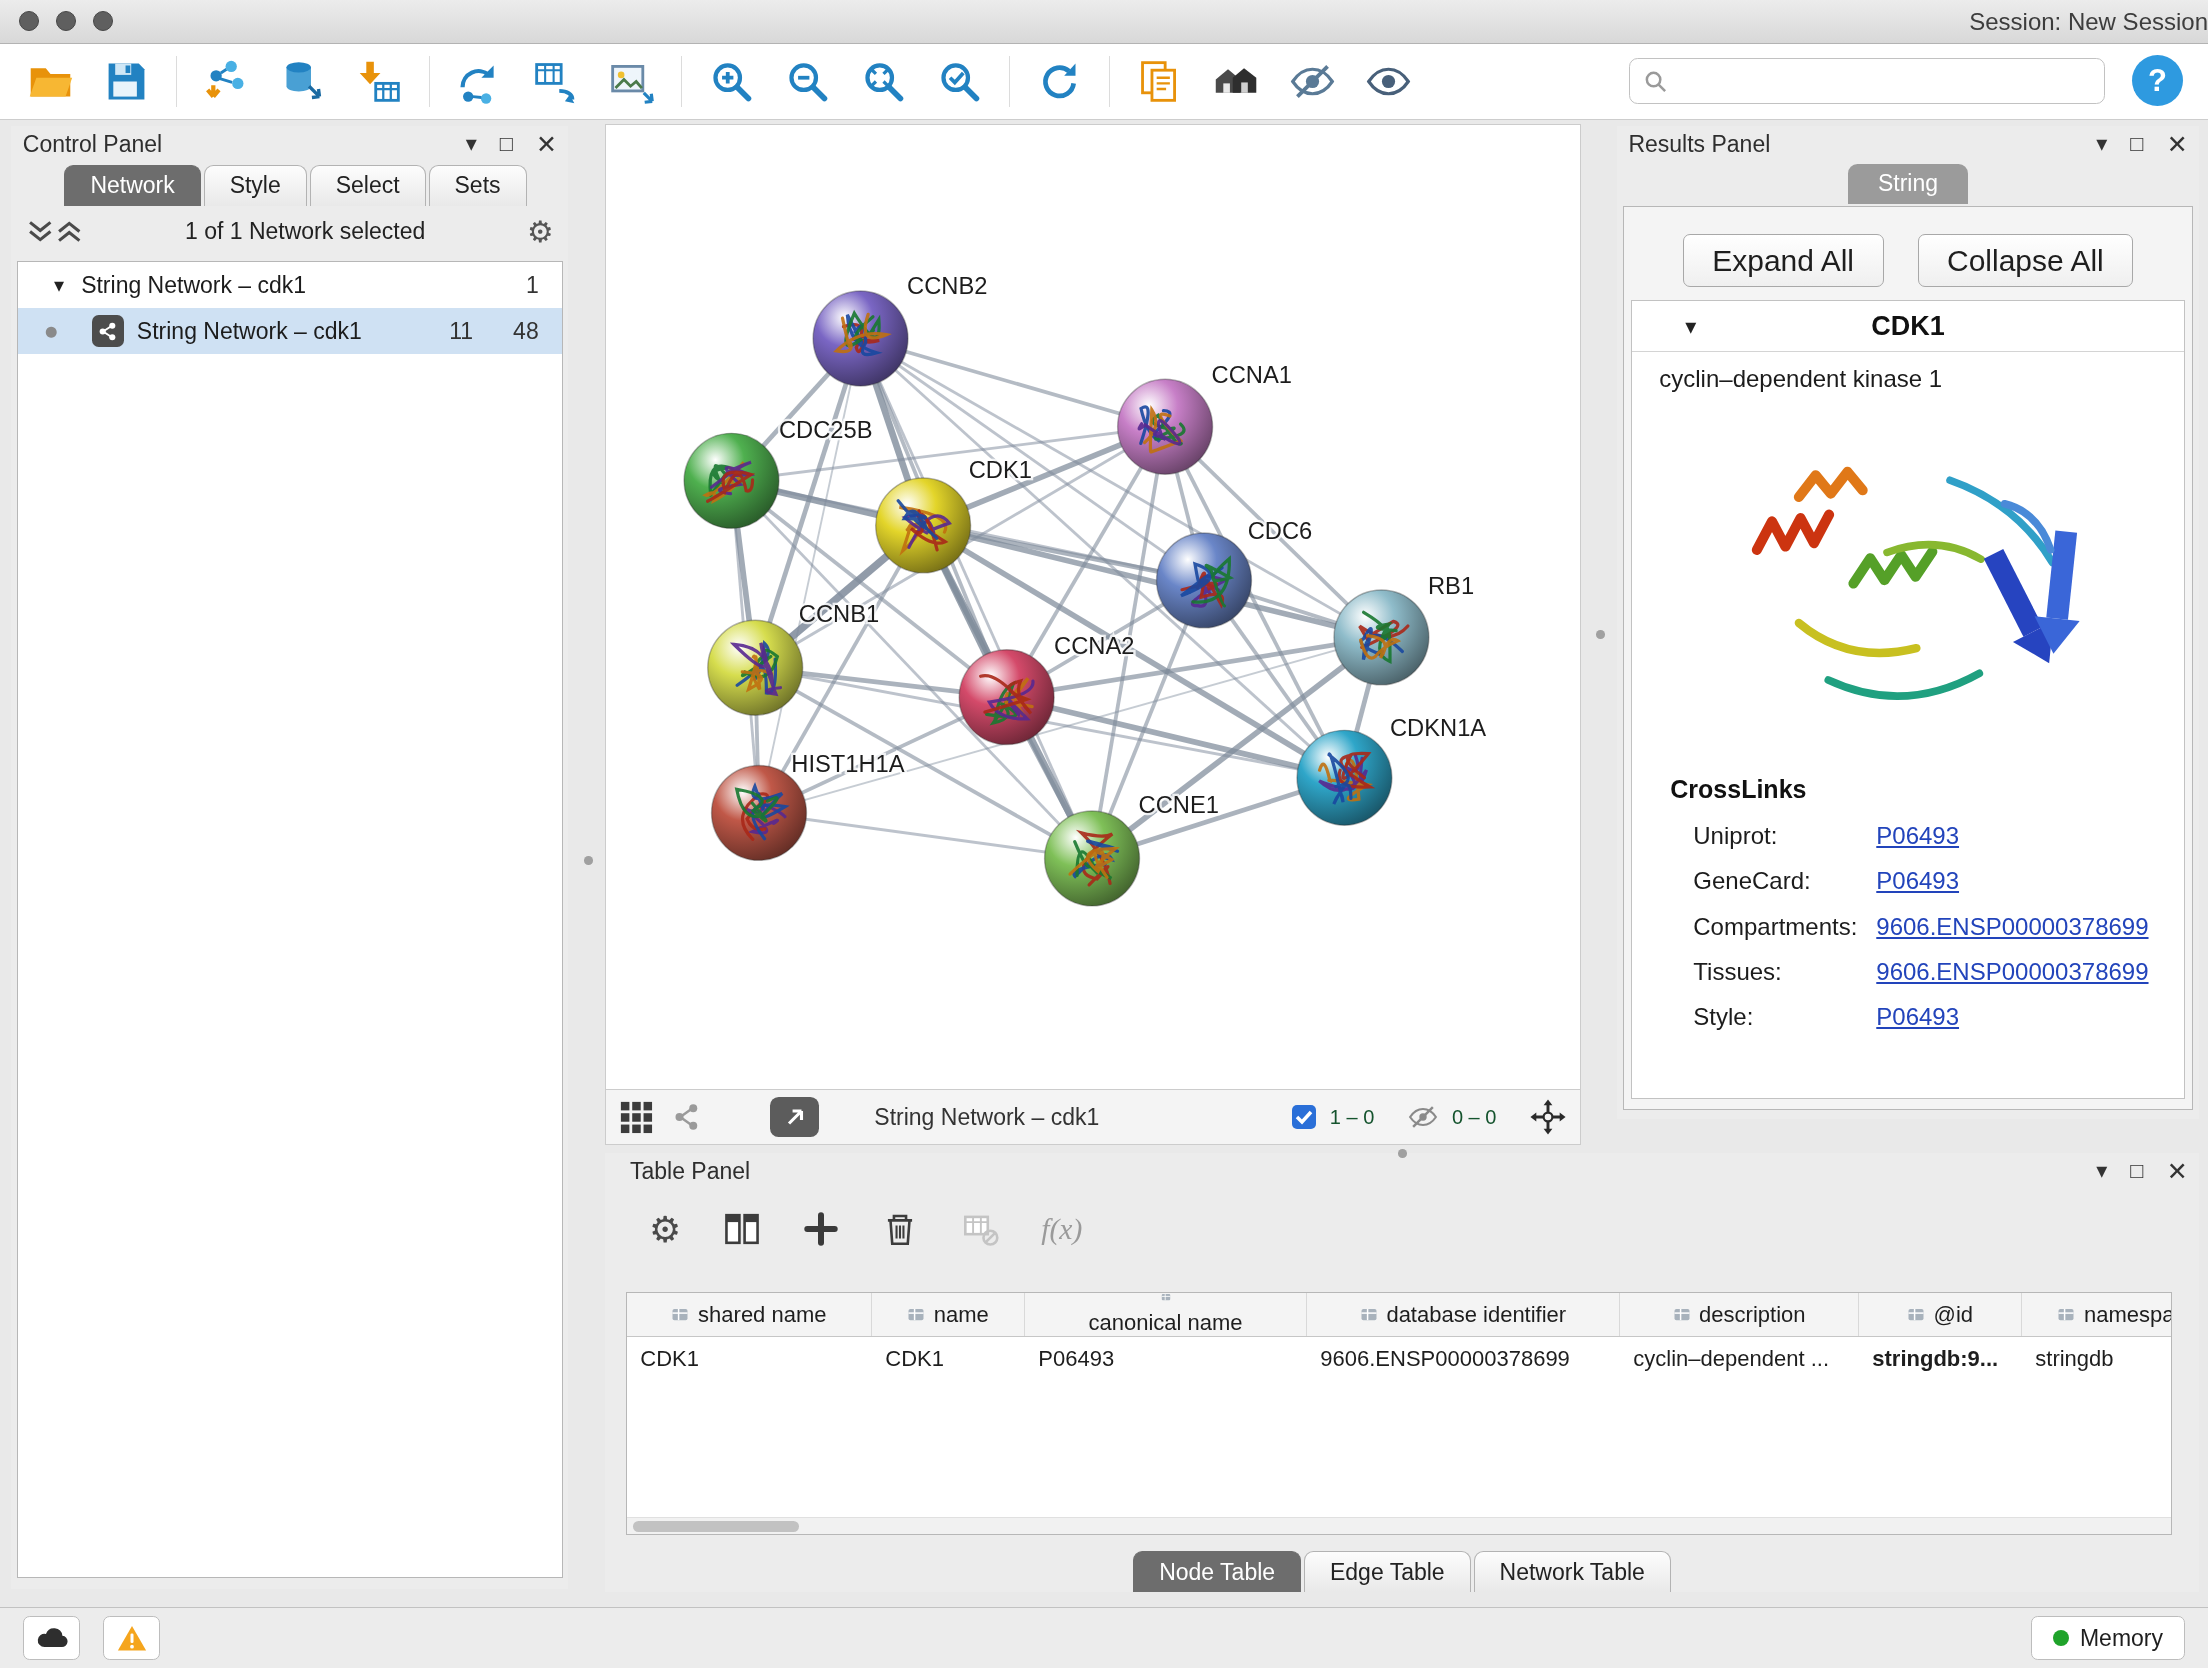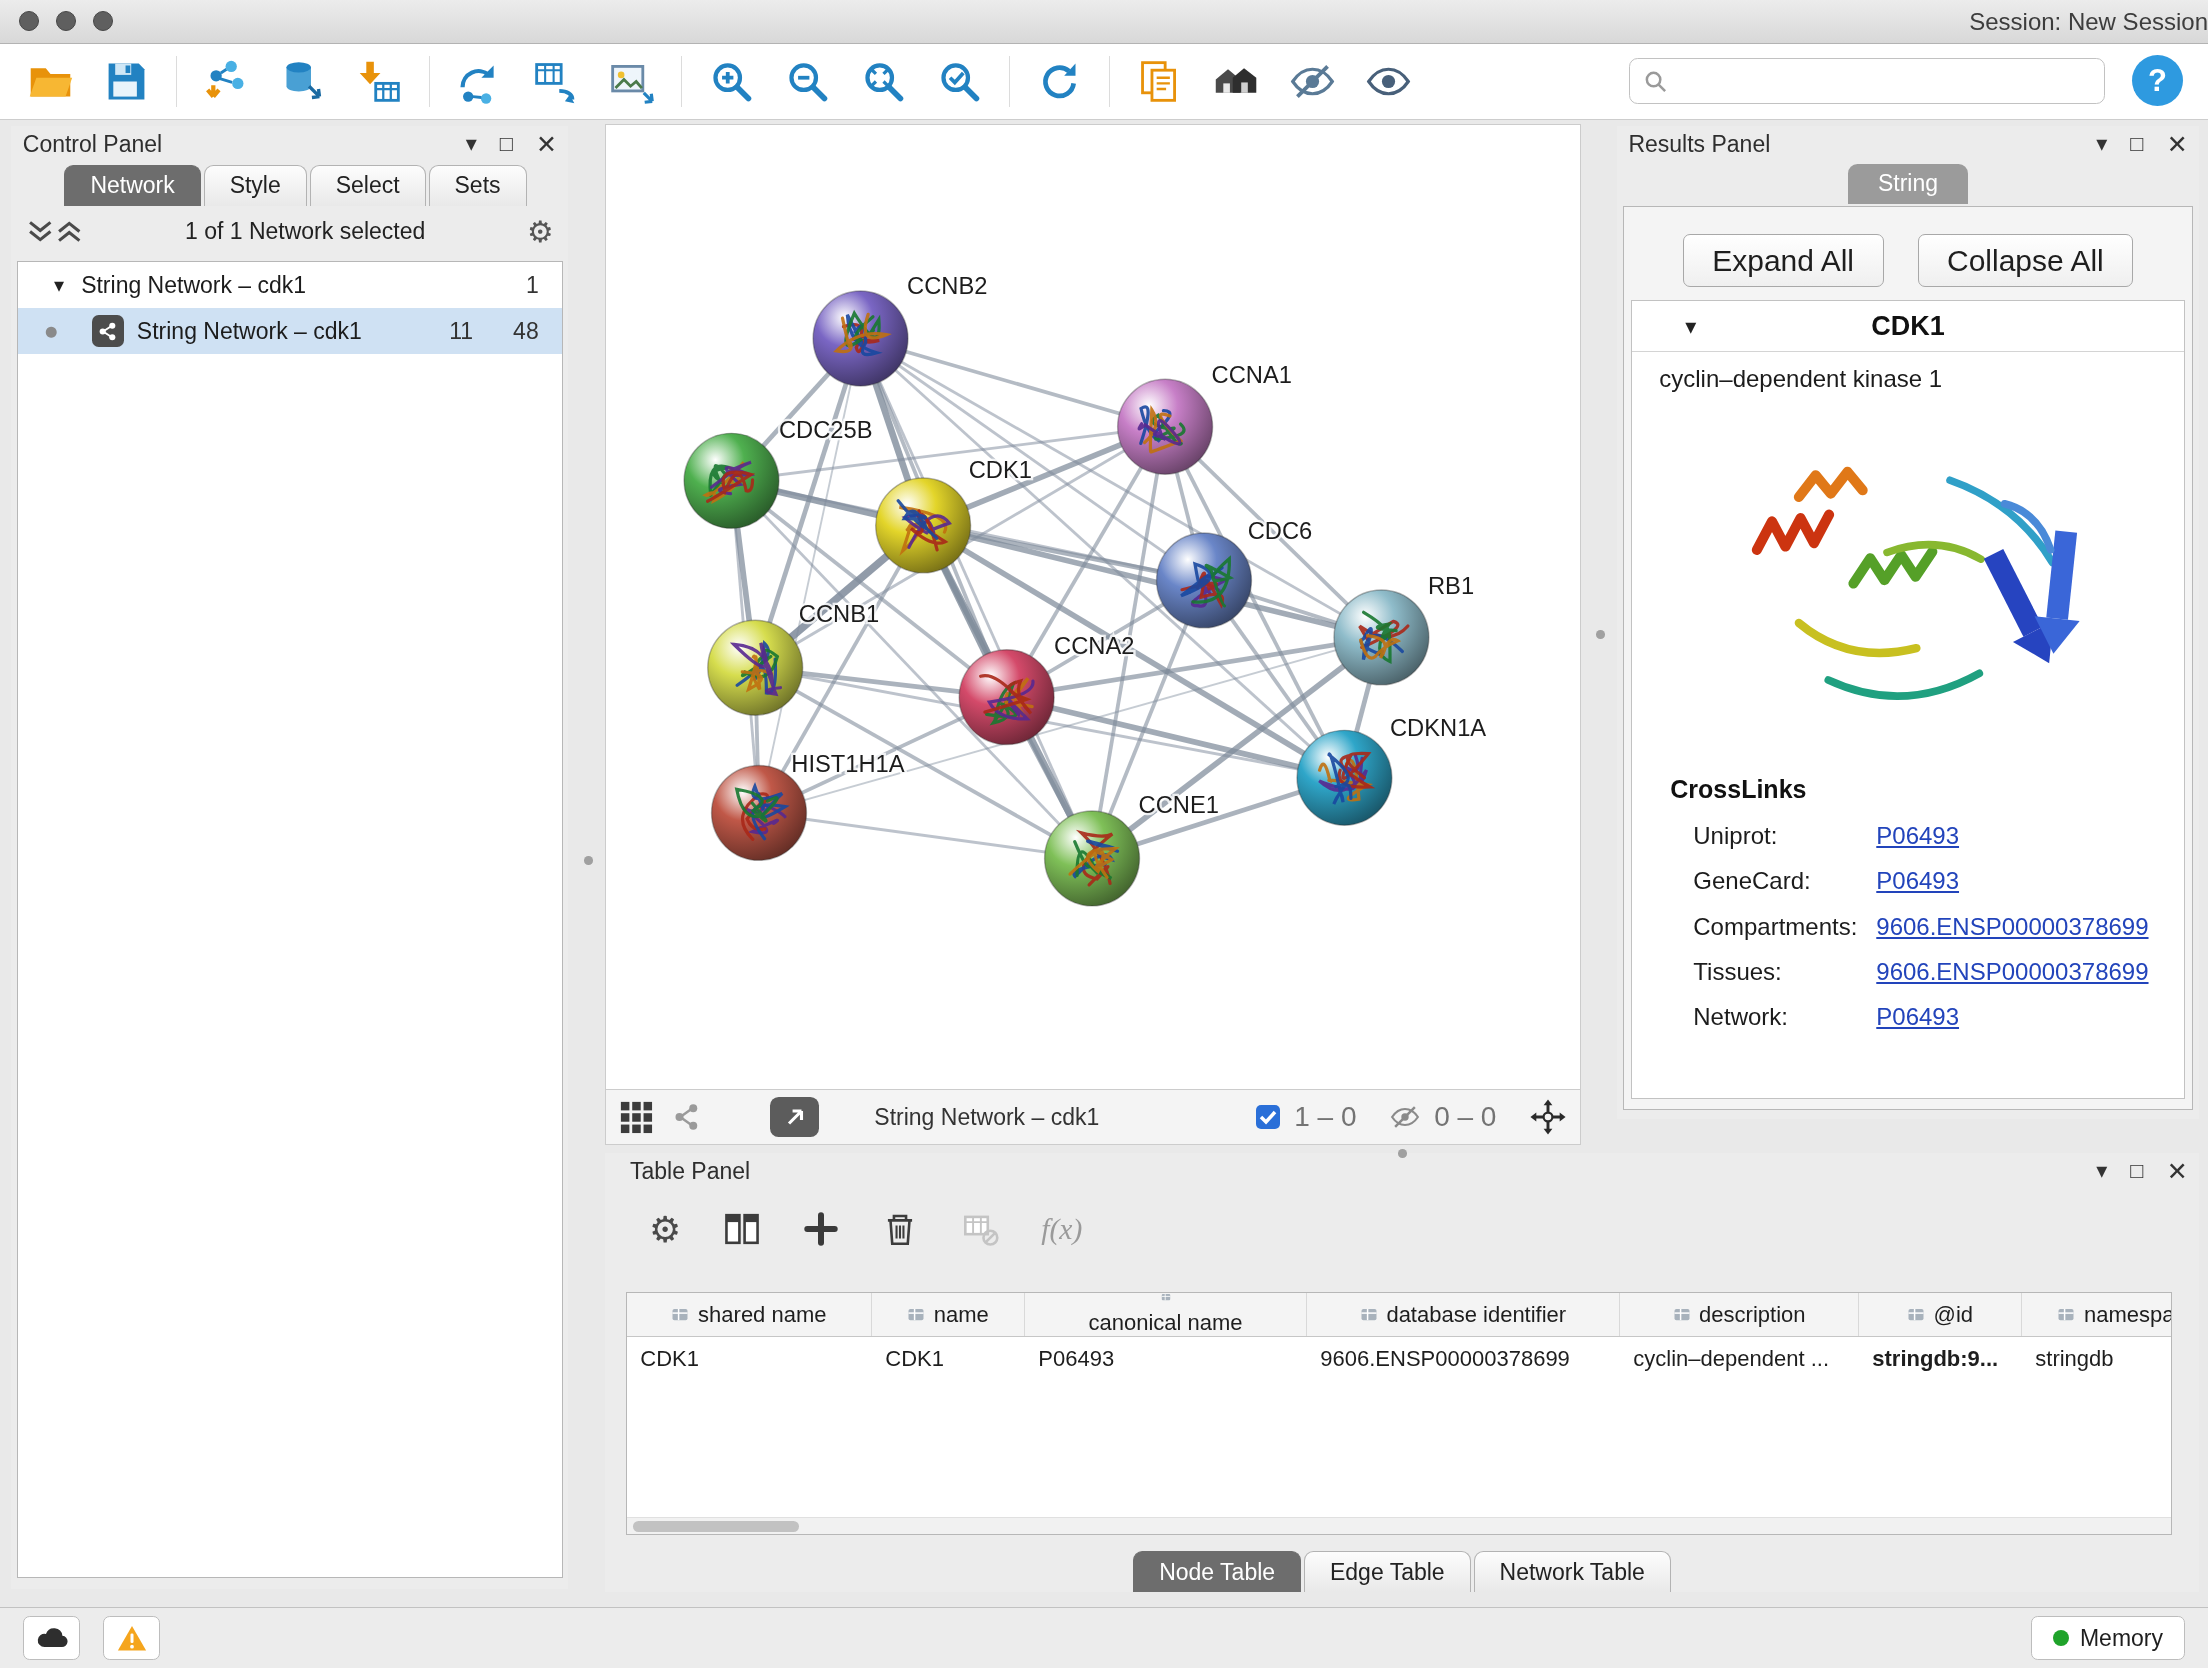--- a/index.html
+++ b/index.html
@@ -49,21 +49,21 @@
   .n1{margin-left:auto;margin-right:40px;color:#333}
   .n2{margin-right:23px;color:#333}
 
   
   #canvas{position:absolute;left:605px;top:124px;width:976px;height:966px;background:#fff;border:1px solid #cccccc}
   #net-svg{width:100%;height:100%}
   #net-toolbar{position:absolute;left:605px;top:1090px;width:976px;height:55px;background:#f4f4f4;border:1px solid #cccccc;border-top:none;display:flex;align-items:center;padding:0 13.3px}
   .fab{width:49px;height:40px;background:#5c5c5c;border-radius:8.6px;display:flex;align-items:center;justify-content:center;margin-left:68px}
   .nt-title{margin-left:55px;font-size:23px;color:#333}
   .nt-right{margin-left:auto;display:flex;align-items:center;gap:13.3px}
-  .nt-count{font-size:28px;color:#737373;margin-right:19px}
+  .nt-count{font-size:20px;color:#14532d;margin-right:19px}
 
   
   #results-panel{left:1617px;top:126px;width:582px;height:993px}
   .rp-tabrow{display:flex;justify-content:center;height:42px;align-items:flex-end}
   .string-tab{background:#9b9b9b;color:#fff;font-size:23px;padding:6.7px 30px;border-radius:9.5px 9.5px 0 0}
   .rp-card{position:absolute;left:5.7px;right:5.7px;top:80px;bottom:9.5px;background:#f4f4f4;border:1px solid #b7b7b7}
   .rp-buttons{display:flex;justify-content:center;gap:34px;margin-top:27px}
   .protein-card{position:absolute;left:7.6px;right:7.6px;top:93px;bottom:9.5px;background:#fff;border:1px solid #c2c2c2;overflow:hidden}
   .pc-head{height:51px;border-bottom:1px solid #d4d4d4;display:flex;align-items:center;position:relative}
   .pc-caret{position:absolute;left:53px;font-size:22px;color:#222}
@@ -597,21 +597,21 @@
           </div>
           <div class="cl-row">
             <span class="cl-label">Compartments:</span>
             <a class="cl-link" href="#">9606.ENSP00000378699</a>
           </div>
           <div class="cl-row">
             <span class="cl-label">Tissues:</span>
             <a class="cl-link" href="#">9606.ENSP00000378699</a>
           </div>
           <div class="cl-row">
-            <span class="cl-label">Network:</span>
+            <span class="cl-label">Style:</span>
             <a class="cl-link" href="#">P06493</a>
           </div>
         </div>
     </div>
   </div>
 </div>
 
 <div class="panel" id="table-panel">
   <div class="panel-head" style="padding-left:25px">
     <span>Table Panel</span>

